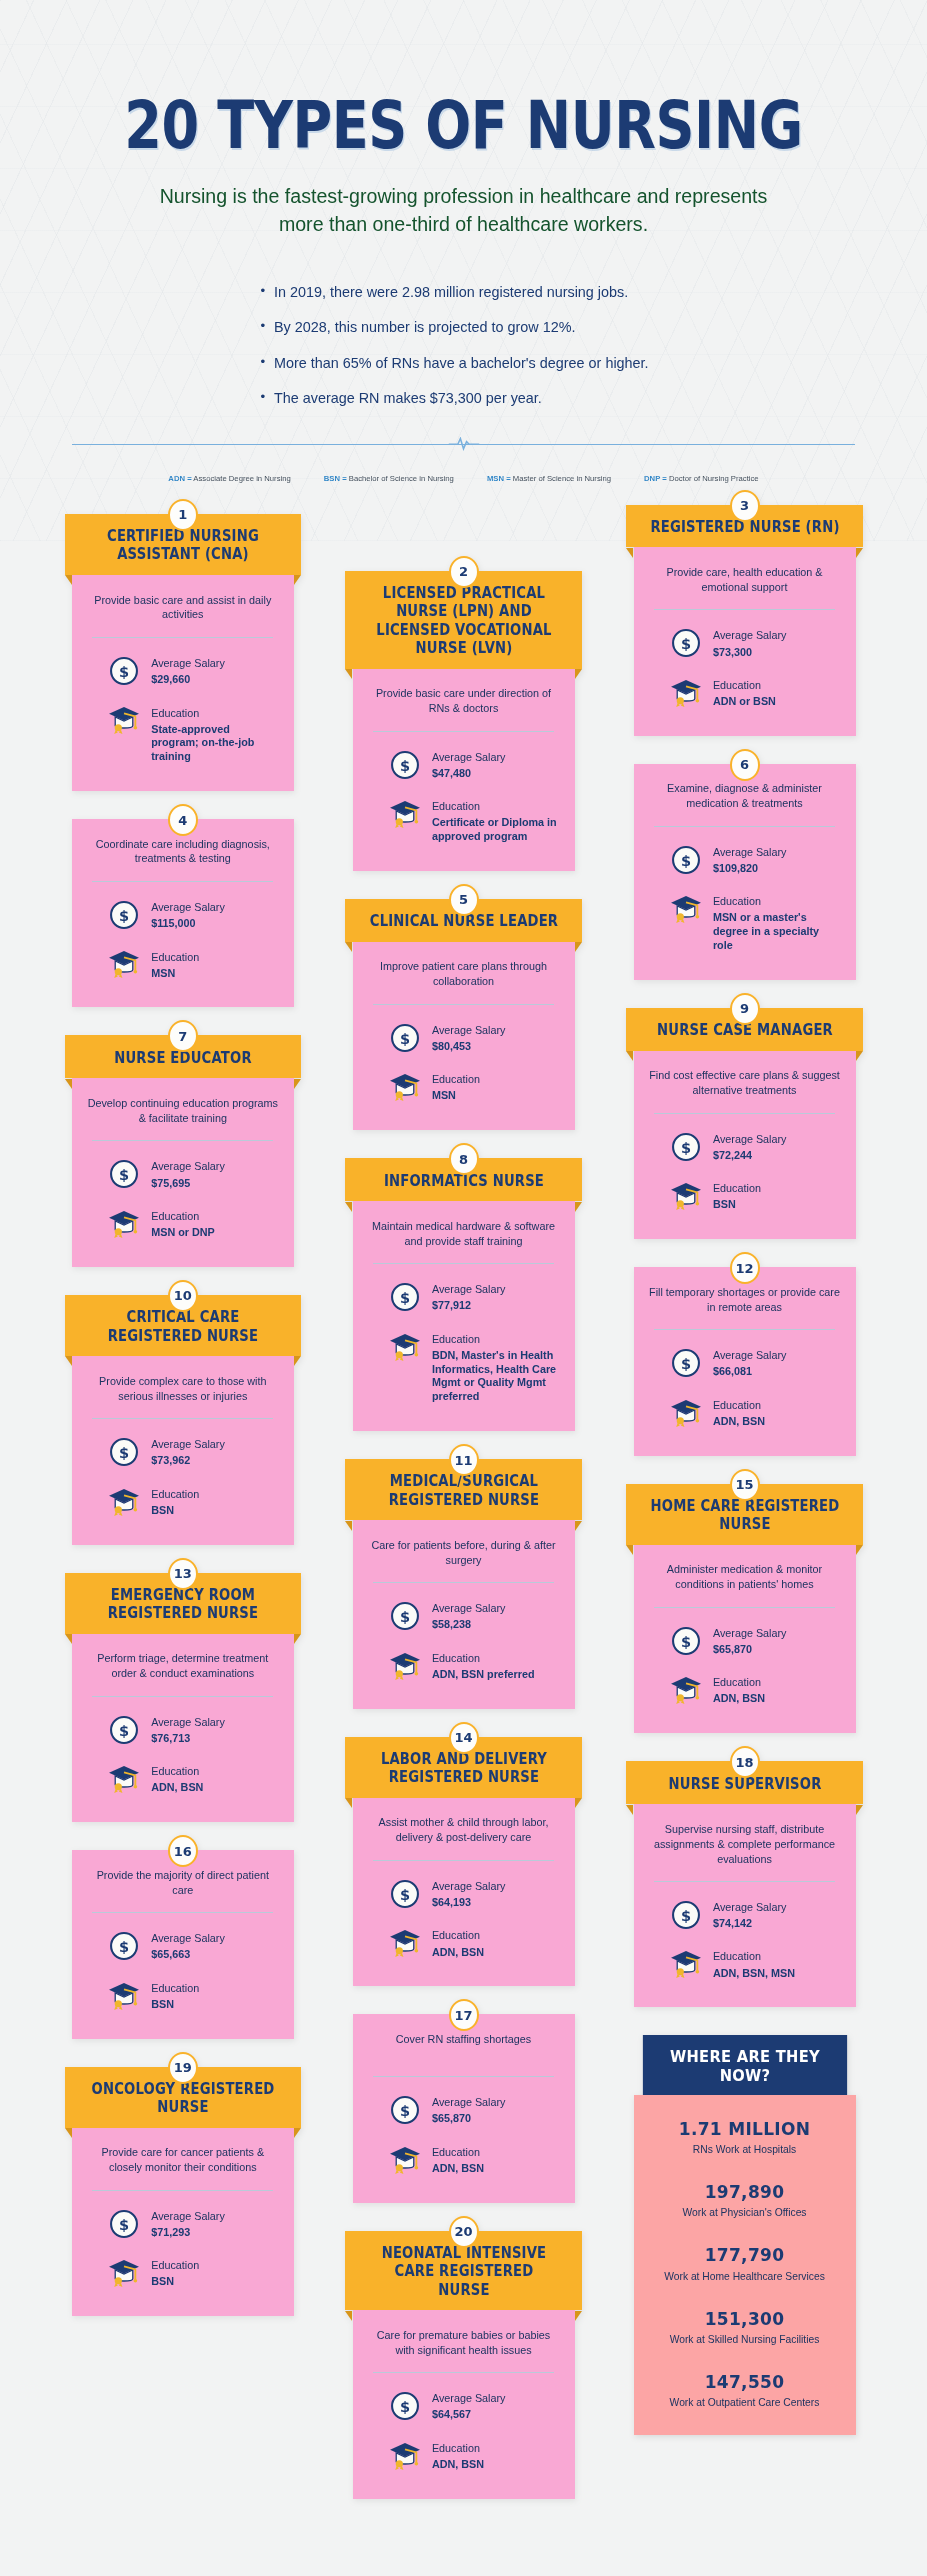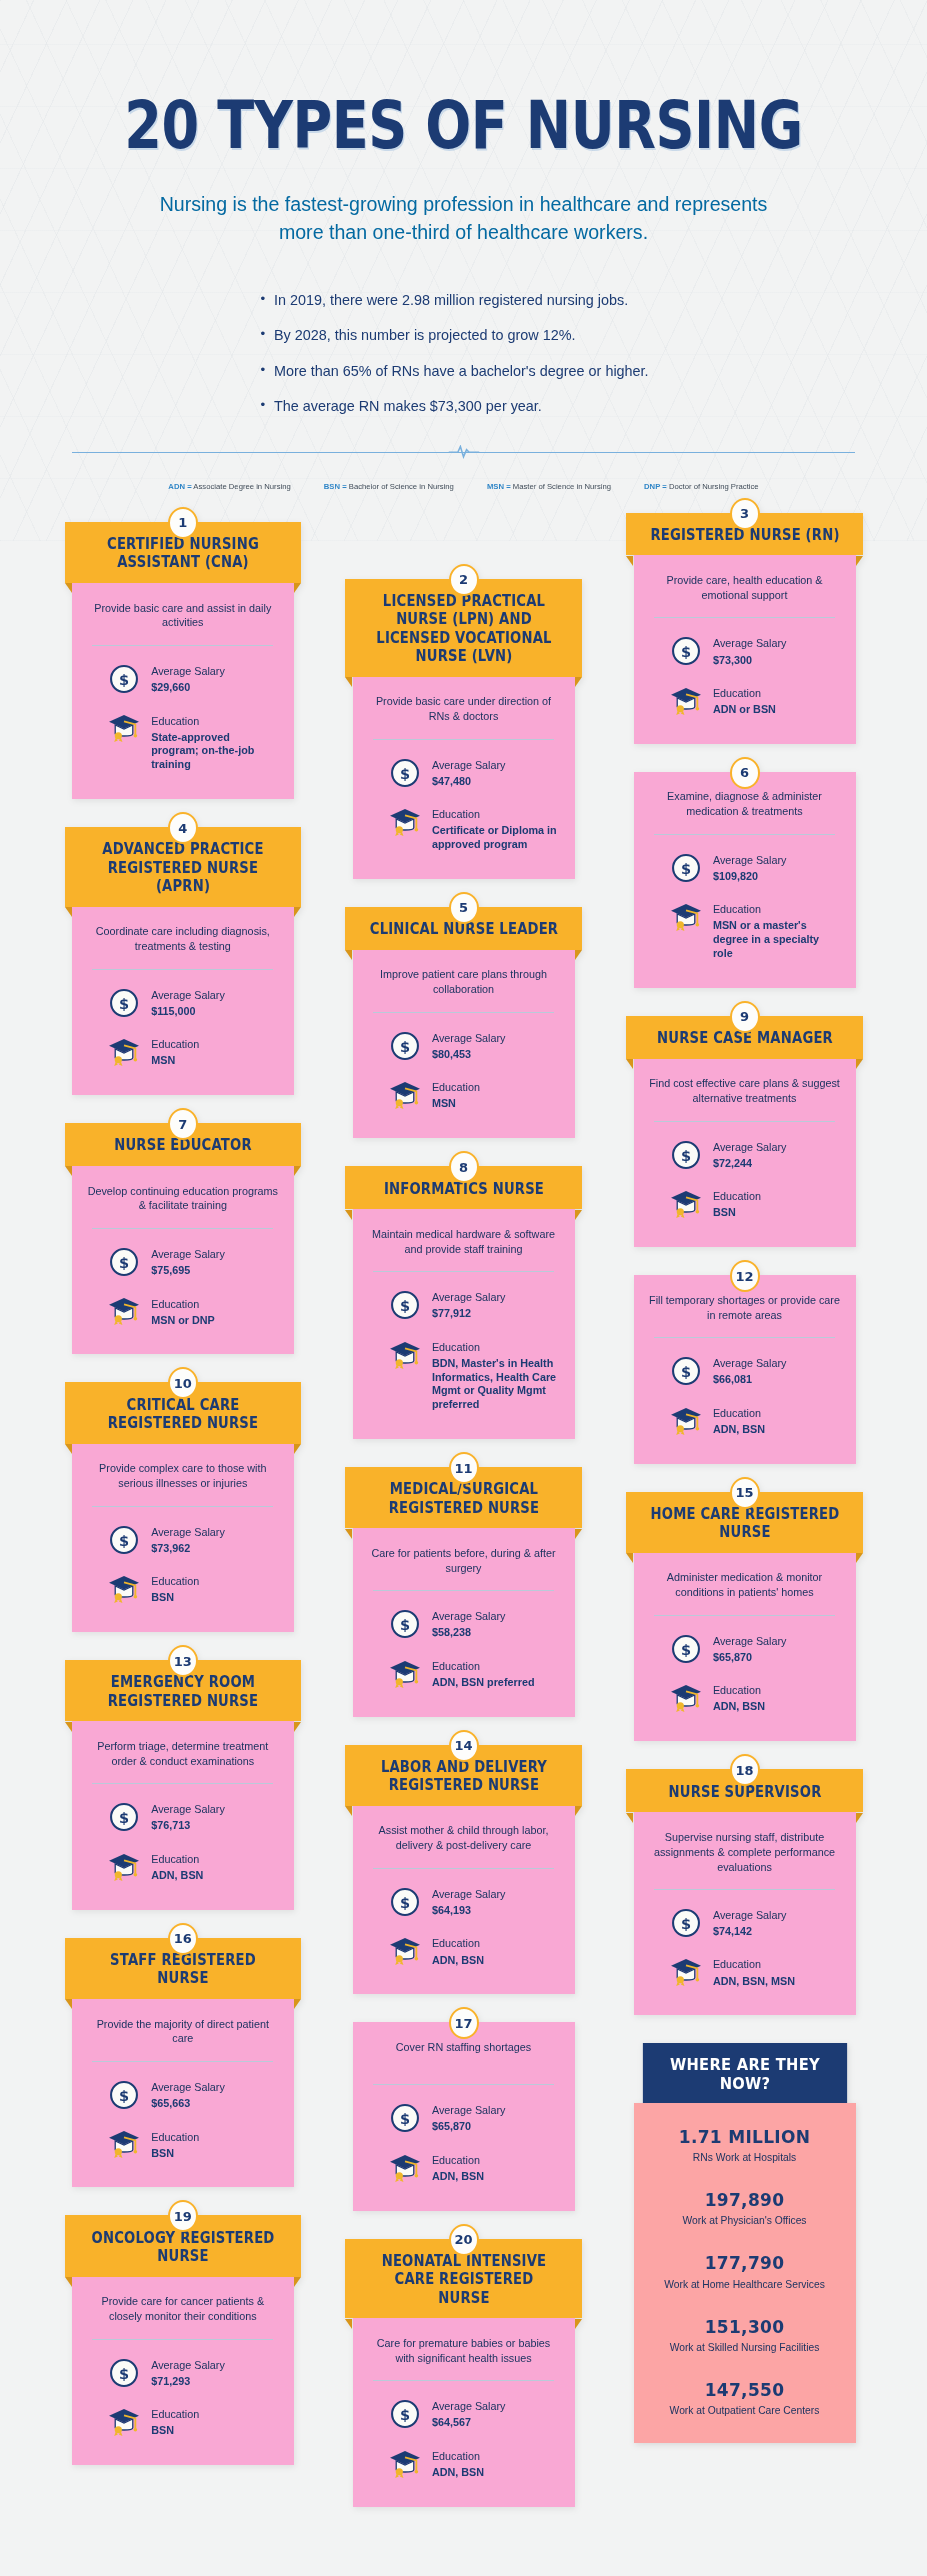--- a/index.html
+++ b/index.html
@@ -38,23 +38,23 @@
     font-size: 66px;
     letter-spacing: -0.5px;
     color: #1c3b73;
     line-height: 1;
     transform: scaleX(.82);
     margin-top: 62px;
     text-shadow: 1.5px 2.1px 0 rgba(125,170,215,.35);
   }
   .hero-sub {
     font-size: 19.6px;
-    color: #0369a1;
+    color: #14532d;
     line-height: 1.42;
-    margin: 32px auto 0;
+    margin: 24px auto 0;
     width: 608px;
   }
   .hero-bullets {
     width: 464px;
     margin: 45px auto 0;
     text-align: left;
     padding-left: 29px;
   }
   .hero-bullets li {
     list-style: none;
@@ -316,23 +316,20 @@
               </span>
               <div class="stat-text">
                 <div class="stat-label">Education</div>
                 <div class="stat-value">State-approved program; on-the-job training</div>
               </div>
             </div>
           </div>
         </div>
         <div class="card">
           <div class="card-num">4</div>
-          <div class="ribbon">
-            <div class="ribbon-title">ADVANCED PRACTICE REGISTERED NURSE (APRN)</div>
-          </div>
           <div class="card-body">
             <div class="card-desc">Coordinate care including diagnosis, treatments &amp; testing</div>
             <div class="hrule"></div>
             <div class="stat-row">
               <span class="icon-box">
                 <svg width="30" height="30" viewBox="0 0 58 58">
                   <circle cx="29" cy="29" r="25" fill="#fbfbf8" stroke="#1c3b73" stroke-width="4"></circle>
                   <text x="29" y="40" font-family="DejaVu Sans, sans-serif" font-size="28" font-weight="700" fill="#1c3b73" text-anchor="middle">$</text>
                 </svg>
               </span>
@@ -468,23 +465,20 @@
               </span>
               <div class="stat-text">
                 <div class="stat-label">Education</div>
                 <div class="stat-value">ADN, BSN</div>
               </div>
             </div>
           </div>
         </div>
         <div class="card">
           <div class="card-num">16</div>
-          <div class="ribbon">
-            <div class="ribbon-title">STAFF REGISTERED NURSE</div>
-          </div>
           <div class="card-body">
             <div class="card-desc">Provide the majority of direct patient care</div>
             <div class="hrule"></div>
             <div class="stat-row">
               <span class="icon-box">
                 <svg width="30" height="30" viewBox="0 0 58 58">
                   <circle cx="29" cy="29" r="25" fill="#fbfbf8" stroke="#1c3b73" stroke-width="4"></circle>
                   <text x="29" y="40" font-family="DejaVu Sans, sans-serif" font-size="28" font-weight="700" fill="#1c3b73" text-anchor="middle">$</text>
                 </svg>
               </span>

